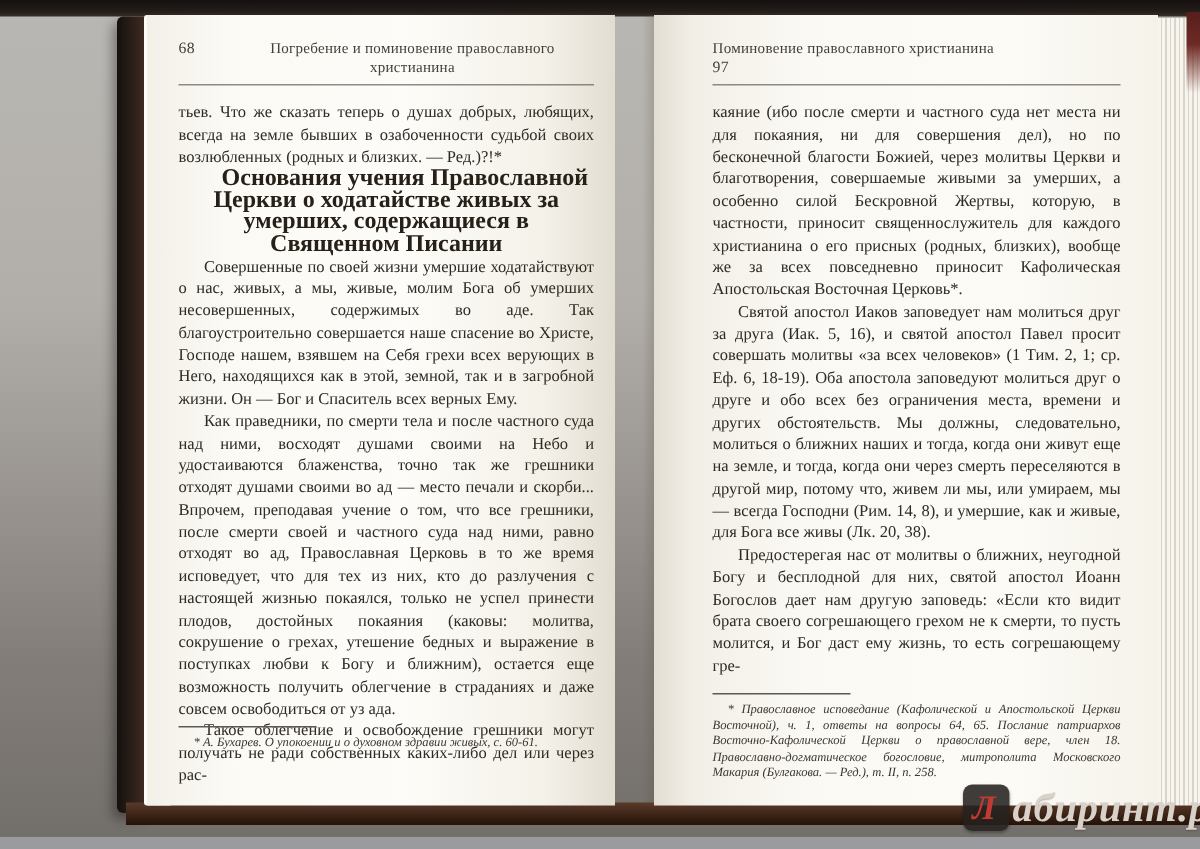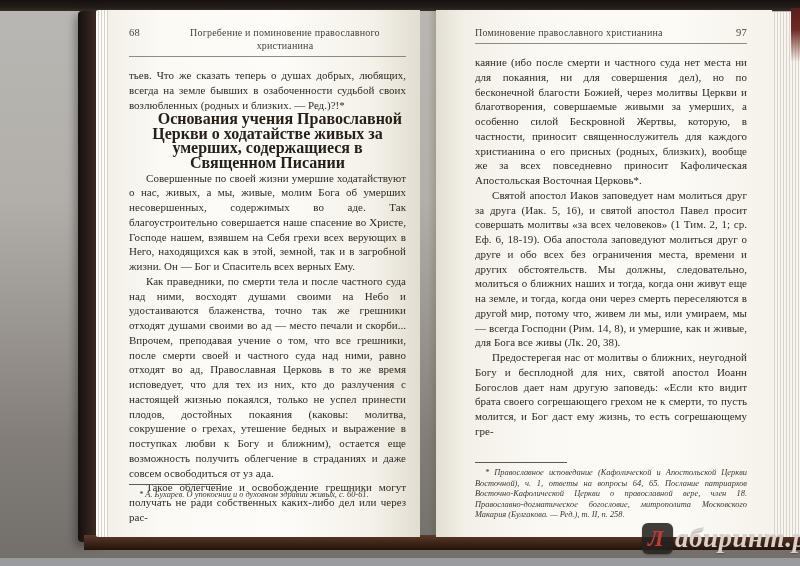--- a/index.html
+++ b/index.html
@@ -40,42 +40,42 @@
     position:absolute;left:18px;top:2px;bottom:13px;width:18px;
     background:repeating-linear-gradient(90deg,#fdfcf8 0px,#fdfcf8 2px,#d7d2c8 2px,#d7d2c8 3px);
     border-radius:2px 0 0 2px;
   }
   .edge-right{
     position:absolute;right:0;top:4px;bottom:13px;width:28px;
     background:repeating-linear-gradient(90deg,#f7f5ee 0px,#f7f5ee 2px,#d9d4ca 2px,#d9d4ca 3px);
   }
   .page{position:absolute;top:2px;bottom:13px;}
   .page-left{
-    left:30px;width:312px;
+    left:20px;width:312px;
     background:linear-gradient(90deg,#f3f0e8 0%,#fbfaf5 18%,#fdfcf8 55%,#f4f1e9 85%,#e2ddd1 100%);
   }
   .page-right{
     left:358px;width:336px;
     background:linear-gradient(90deg,#e3ded2 0%,#f2efe7 8%,#fbf9f4 30%,#fcfbf6 70%,#f5f2ea 100%);
   }
   .gutter{
     position:absolute;left:350px;top:2px;bottom:13px;width:18px;
     background:linear-gradient(90deg,rgba(80,70,50,0) 0%,rgba(80,70,50,0.22) 50%,rgba(80,70,50,0) 100%);
   }
   
   .page-inner{position:absolute;inset:0;color:#332d26;}
   .page-left .page-inner{padding:16px 14px 0 21px;}
   .page-right .page-inner{padding:16px 25px 0 39px;}
   .running-head{
     display:flex;align-items:baseline;
     font-size:10px;line-height:13px;color:#453f37;letter-spacing:0.2px;
   }
   .running-head .pagenum{font-size:10.5px;}
   .running-head.lh .runtitle{flex:1;text-align:center;padding-left:24px;}
-  .running-head.rh{justify-content:space-between;}
+  .running-head.rh{justify-content:space-between;flex-direction:column;}
   .head-rule{height:1px;background:#6d665c;margin-top:4px;opacity:0.75;}
   .body-text{
     margin-top:11px;
     font-size:11px;line-height:14.75px;text-align:justify;
     color:#2f2a24;
   }
   .body-text p{margin:0;text-indent:1.55em;}
   .body-text p.noindent{text-indent:0;}
   .section-heading{
     font-size:16px;font-weight:bold;text-align:center;

